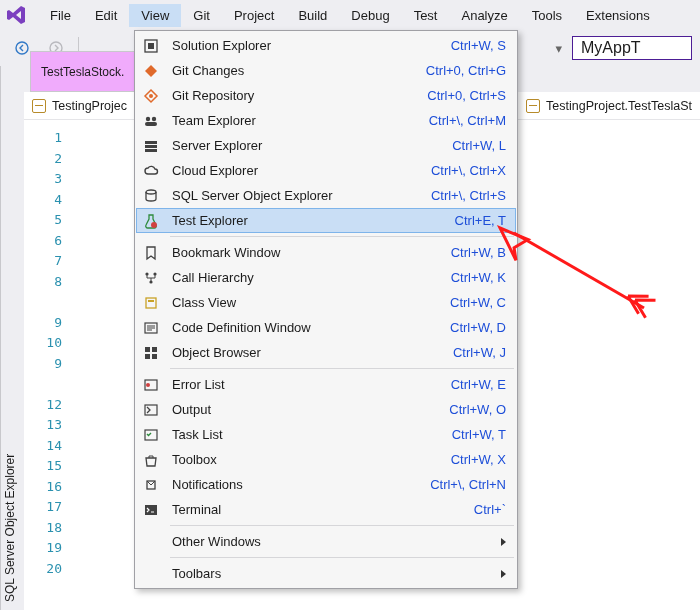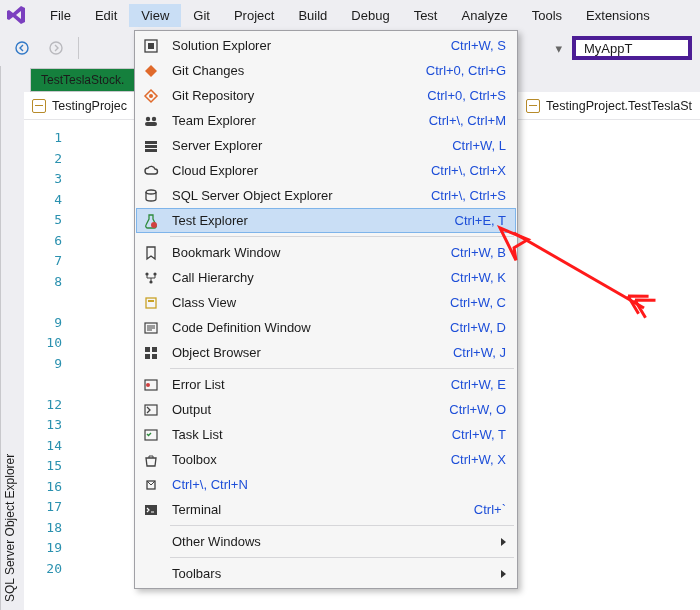--- a/index.html
+++ b/index.html
@@ -43,26 +43,26 @@
     background: #eeeef2;
   }
   .tb-btn {
     width: 28px; height: 28px;
     display: flex; align-items: center; justify-content: center;
     border-radius: 2px;
   }
   .tb-sep { width:1px; height:22px; background:#c8c8cc; margin:0 2px; }
   .tb-combo {
     height: 24px;
-    border: 4px solid #4c1d95;
+    border: 1px solid #4c1d95;
     background: #fff;
     padding: 0 8px;
     display: flex; align-items: center;
     min-width: 120px;
-    font-size: 13px;
+    font-size: 16px;
   }
   .content {
     position: absolute;
     top: 66px; left: 0; right: 0; bottom: 0;
     display: flex;
     background: #fff;
   }
   .side-tab {
     width: 24px;
     background: #eeeef2;
@@ -81,23 +81,23 @@
     flex-direction: column;
   }
   .file-tabs {
     height: 26px;
     display: flex;
     background: #eeeef2;
     align-items: flex-end;
     padding-left: 6px;
   }
   .file-tab {
-    height: 24px;
+    height: 41px;
     padding: 0 10px;
-    background: #15803d;
+    background: #f0abfc;
     border: 1px solid #c8c8cc;
     font-size: 12px;
     display: flex; align-items: center;
   }
   .nav-row {
     height: 28px;
     background: #fff;
     border-bottom: 1px solid #e5e5e8;
     display: flex;
     align-items: center;
@@ -448,20 +448,21 @@
       <span class="dd-label">Toolbox</span>
       <span class="dd-shortcut">Ctrl+W, X</span>
     </div>
     <div class="dd-row">
       <span class="dd-ico">
         <svg width="16" height="16" viewBox="0 0 16 16">
           <rect x="4" y="4" width="8" height="8" fill="none" stroke="#414141" stroke-width="1.3"></rect>
           <path d="M4 4l4 4 4-4" stroke="#414141" fill="none"></path>
         </svg>
       </span>
+      <span class="dd-label">Notifications</span>
       <span class="dd-shortcut">Ctrl+\, Ctrl+N</span>
     </div>
     <div class="dd-row">
       <span class="dd-ico">
         <svg width="16" height="16" viewBox="0 0 16 16">
           <rect x="2" y="3" width="12" height="10" fill="#414141"></rect>
           <path d="M4 10l2-2-2-2M8 10h3" stroke="#fff" fill="none" stroke-width="1.2"></path>
         </svg>
       </span>
       <span class="dd-label">Terminal</span>

